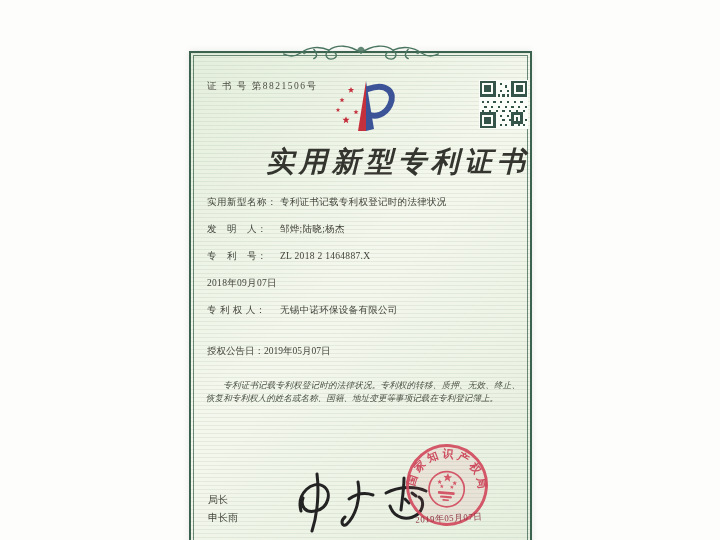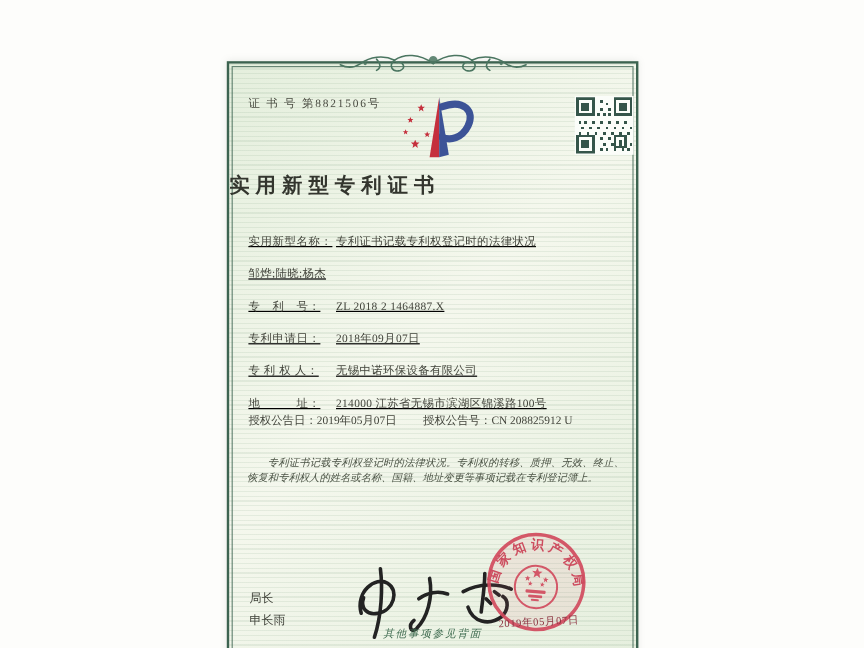--- a/index.html
+++ b/index.html
@@ -29,25 +29,26 @@
   .cert-no{
     position:absolute;left:16px;top:27px;
     font-size:9.5px;color:#4a4c42;letter-spacing:1.5px;
   }
 
   .logo{position:absolute;left:136px;top:24px;width:74px;height:60px;}
   .qr{position:absolute;left:288px;top:27px;width:47px;height:47px;background:#fbfdf9;padding:1px;}
 
   .title{
     position:absolute;left:0;top:90px;width:100%;
-    text-align:left;font-size:17px;font-weight:bold;color:#33352e;
+    text-align:right;font-size:28px;font-weight:bold;color:#33352e;
     letter-spacing:5px;
-  }
-
-  .fields{position:absolute;left:16px;top:136px;width:312px;text-decoration:underline;}
+    font-style:italic;
+  }
+
+  .fields{position:absolute;left:16px;top:136px;width:312px;}
   .field-row{display:flex;height:27px;line-height:27px;font-size:9.5px;color:#43453c;}
   .field-label{flex:0 0 73px;white-space:pre;letter-spacing:0.5px;}
   .field-value{white-space:pre;letter-spacing:0.3px;}
 
   .grant-row{
     position:absolute;left:16px;top:285px;width:312px;height:27px;line-height:27px;
     font-size:9.5px;color:#43453c;display:flex;
   }
   .grant-pair{white-space:pre;}
   .grant-pair.second{margin-left:22px;}
@@ -215,43 +216,38 @@
     </svg>
 
     <div class="title">实用新型专利证书</div>
 
     <div class="fields">
       <div class="field-row">
         <span class="field-label">实用新型名称：</span>
         <span class="field-value">专利证书记载专利权登记时的法律状况</span>
       </div>
       <div class="field-row">
+        <span class="field-label">发　明　人：</span>
         <span class="field-value">邹烨;陆晓;杨杰</span>
       </div>
       <div class="field-row">
         <span class="field-label">专　利　号：</span>
         <span class="field-value">ZL 2018 2 1464887.X</span>
       </div>
       <div class="field-row">
-        <span class="field-label">专利申请日：</span>
         <span class="field-value">2018年09月07日</span>
       </div>
       <div class="field-row">
         <span class="field-label">专 利 权 人：</span>
         <span class="field-value">无锡中诺环保设备有限公司</span>
       </div>
-      <div class="field-row">
-        <span class="field-label">地　　　址：</span>
-        <span class="field-value">214000 江苏省无锡市滨湖区锦溪路100号</span>
-      </div>
     </div>
 
     <div class="grant-row">
       <span class="grant-pair"><span>授权公告日：</span><span>2019年05月07日</span></span>
-      <span class="grant-pair second"><span>授权公告号：</span><span>CN 208825912 U</span></span>
     </div>
 
     <div class="paras">
       <p>专利证书记载专利权登记时的法律状况。专利权的转移、质押、无效、终止、恢复和专利权人的姓名或名称、国籍、地址变更等事项记载在专利登记簿上。</p>
     </div>
 
     <div class="sig-block">
       <div>局长</div>
       <div>申长雨</div>
     </div>
@@ -289,14 +285,13 @@
         <rect x="40" y="58" width="20" height="3.2" rx="1"></rect>
         <rect x="43" y="63" width="14" height="2.6" rx="1"></rect>
         <rect x="46" y="67" width="8" height="2" rx="1"></rect>
       </g>
     </svg>
     <div class="seal-date">2019年05月07日</div>
 
     <div class="page-ind">第 1 页 (共 9 页)</div>
   </div>
 
-  <div class="back-note">其他事项参见背面</div>
 </div>
 
 </body></html>

